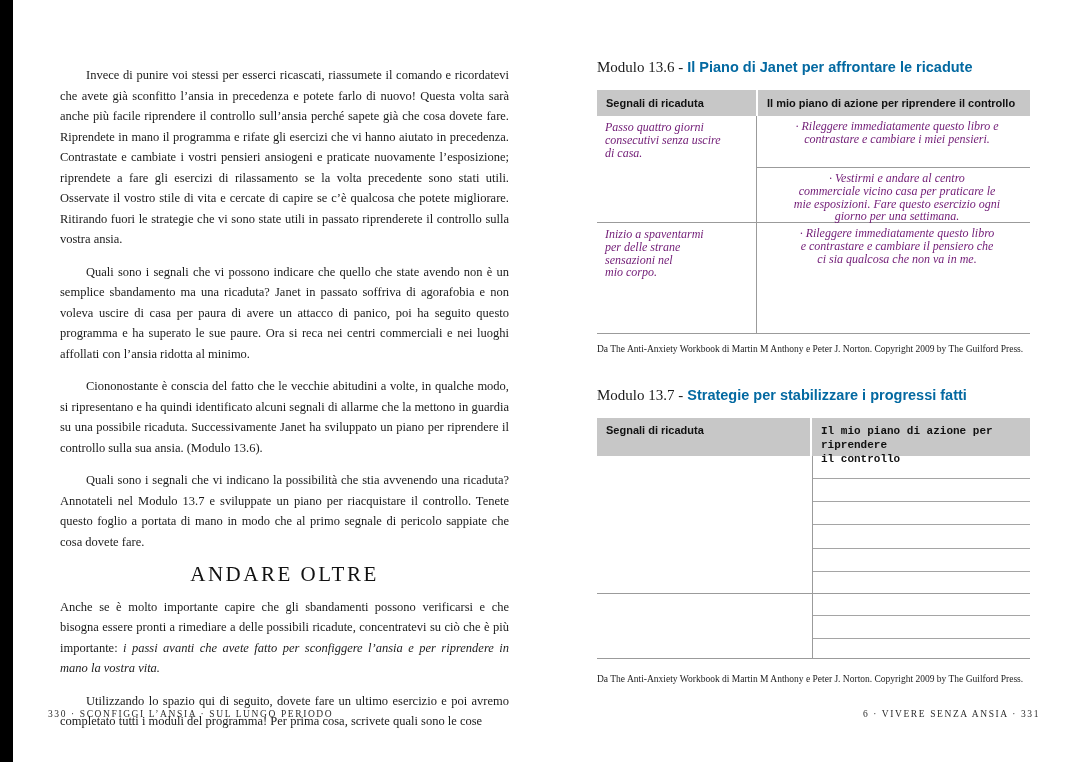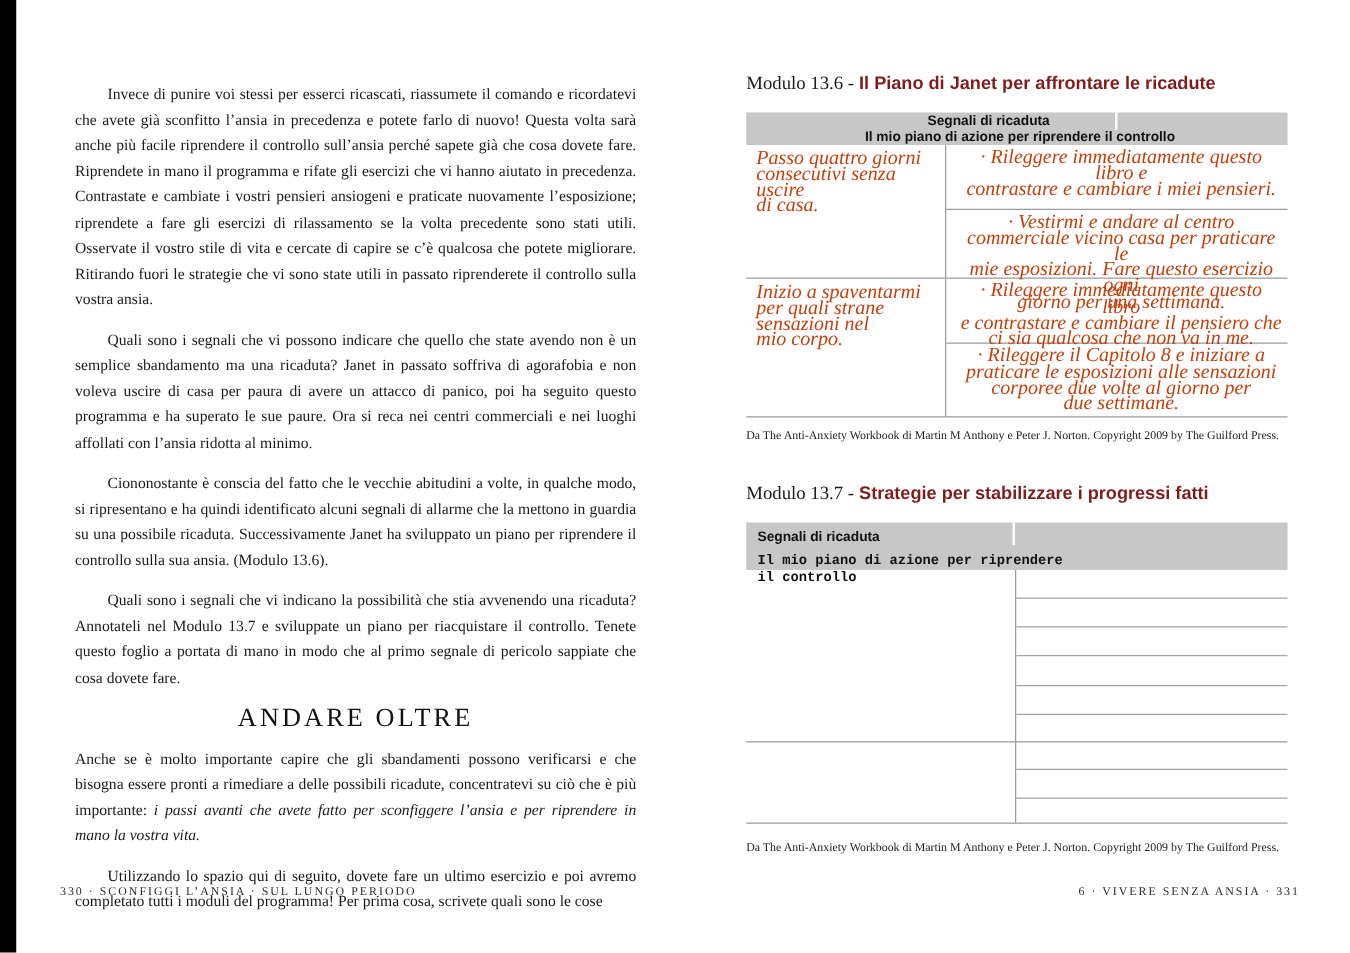--- a/index.html
+++ b/index.html
@@ -18,45 +18,45 @@
     font-weight:normal;letter-spacing:2.5px;color:#111;}
   .ital{font-style:italic;}
 
   .footer{position:absolute;top:709px;font-size:9.5px;letter-spacing:1.6px;color:#2c2c2c;}
   .footer.fleft{left:48px;}
   .footer.fright{left:587px;width:453px;text-align:right;}
 
   
   .module-heading{position:absolute;left:597px;width:443px;white-space:nowrap;}
   .module-label{font-family:"Liberation Serif", serif;font-size:15px;color:#1a1a1a;}
-  .module-title{font-family:"Liberation Sans", sans-serif;font-weight:bold;font-size:14.5px;color:#7f1d1d;}
+  .module-title{font-family:"Liberation Sans", sans-serif;font-weight:bold;font-size:14.5px;color:#0369a1;}
   #mh1{top:58px;}
   #mh2{top:386px;}
 
   .tbl{position:absolute;left:597px;width:433px;box-sizing:border-box;}
   #tbl1{top:90px;}
   #tbl2{top:418px;}
   .tbl-header{display:flex;background:#c7c7c7;
-    font-family:"Liberation Sans", sans-serif;font-weight:bold;font-size:11px;color:#111;flex-direction:column;}
+    font-family:"Liberation Sans", sans-serif;font-weight:bold;font-size:11px;color:#111;}
   #tbl1 .tbl-header{height:26px;align-items:center;}
   #tbl2 .tbl-header{height:38px;align-items:flex-start;}
   #tbl2 .tbl-header .th{padding-top:6px;}
   .th{box-sizing:border-box;padding-left:9px;padding-right:4px;}
   #tbl1 .th-left{width:161px;border-right:2px solid #ffffff;height:100%;display:flex;align-items:center;}
   #tbl1 .th-right{flex:1;white-space:nowrap;display:flex;align-items:center;height:100%;}
   #tbl2 .th-left{width:215px;border-right:2px solid #ffffff;height:100%;}
   #tbl2 .th-right{flex:1;white-space:pre-line;line-height:14px;font-family:Liberation Mono, monospace;}
 
   .tbl-row{display:flex;}
   .row-divider{border-top:1px solid #9b9b9b;}
   .td-left{width:160px;border-right:1px solid #9b9b9b;box-sizing:border-box;padding:5px 4px 0 8px;}
   .td-right{flex:1;text-align:center;}
   .plan{box-sizing:border-box;padding:4px 4px 0 11px;}
   .plan.sub-divider{border-top:1px solid #9b9b9b;}
-  .hand{font-style:italic;font-size:16px;line-height:12.8px;color:#c2410c;white-space:pre-line;}
+  .hand{font-style:italic;font-size:12px;line-height:12.8px;color:#701a75;white-space:pre-line;}
   #tbl1 .tbl-bottom{border-top:1px solid #9b9b9b;}
 
   .citation{position:absolute;left:597px;width:443px;font-size:9.5px;color:#222;white-space:nowrap;}
   #cit1{top:344px;}
   #cit2{top:674px;}
   .citation .book{}
 
   
   .tbl2-body{position:relative;height:202px;border-bottom:1px solid #9b9b9b;}
   .vdiv{position:absolute;left:215px;top:0;bottom:0;width:1px;background:#9b9b9b;}
@@ -97,31 +97,27 @@
       <div class="plan hand" style="height:51px;">· Rileggere immediatamente questo libro e
 contrastare e cambiare i miei pensieri.</div>
       <div class="plan hand sub-divider" style="height:55px;">· Vestirmi e andare al centro
 commerciale vicino casa per praticare le
 mie esposizioni. Fare questo esercizio ogni
 giorno per una settimana.</div>
     </div>
   </div>
   <div class="tbl-row row-divider">
     <div class="td-left hand" style="height:110px;">Inizio a spaventarmi
-per quali strane
+per delle strane
 sensazioni nel
 mio corpo.</div>
     <div class="td-right">
       <div class="plan hand" style="height:51px;">· Rileggere immediatamente questo libro
 e contrastare e cambiare il pensiero che
 ci sia qualcosa che non va in me.</div>
-      <div class="plan hand sub-divider" style="height:59px;">· Rileggere il Capitolo 8 e iniziare a
-praticare le esposizioni alle sensazioni
-corporee due volte al giorno per
-due settimane.</div>
     </div>
   </div>
   <div class="tbl-bottom"></div>
 </div>
 
 <div class="citation" id="cit1">
   <span>Da </span><span class="book">The Anti-Anxiety Workbook</span><span> di Martin M Anthony e Peter J. Norton. Copyright 2009 by The Guilford Press.</span>
 </div>
 
 <div class="module-heading" id="mh2">

